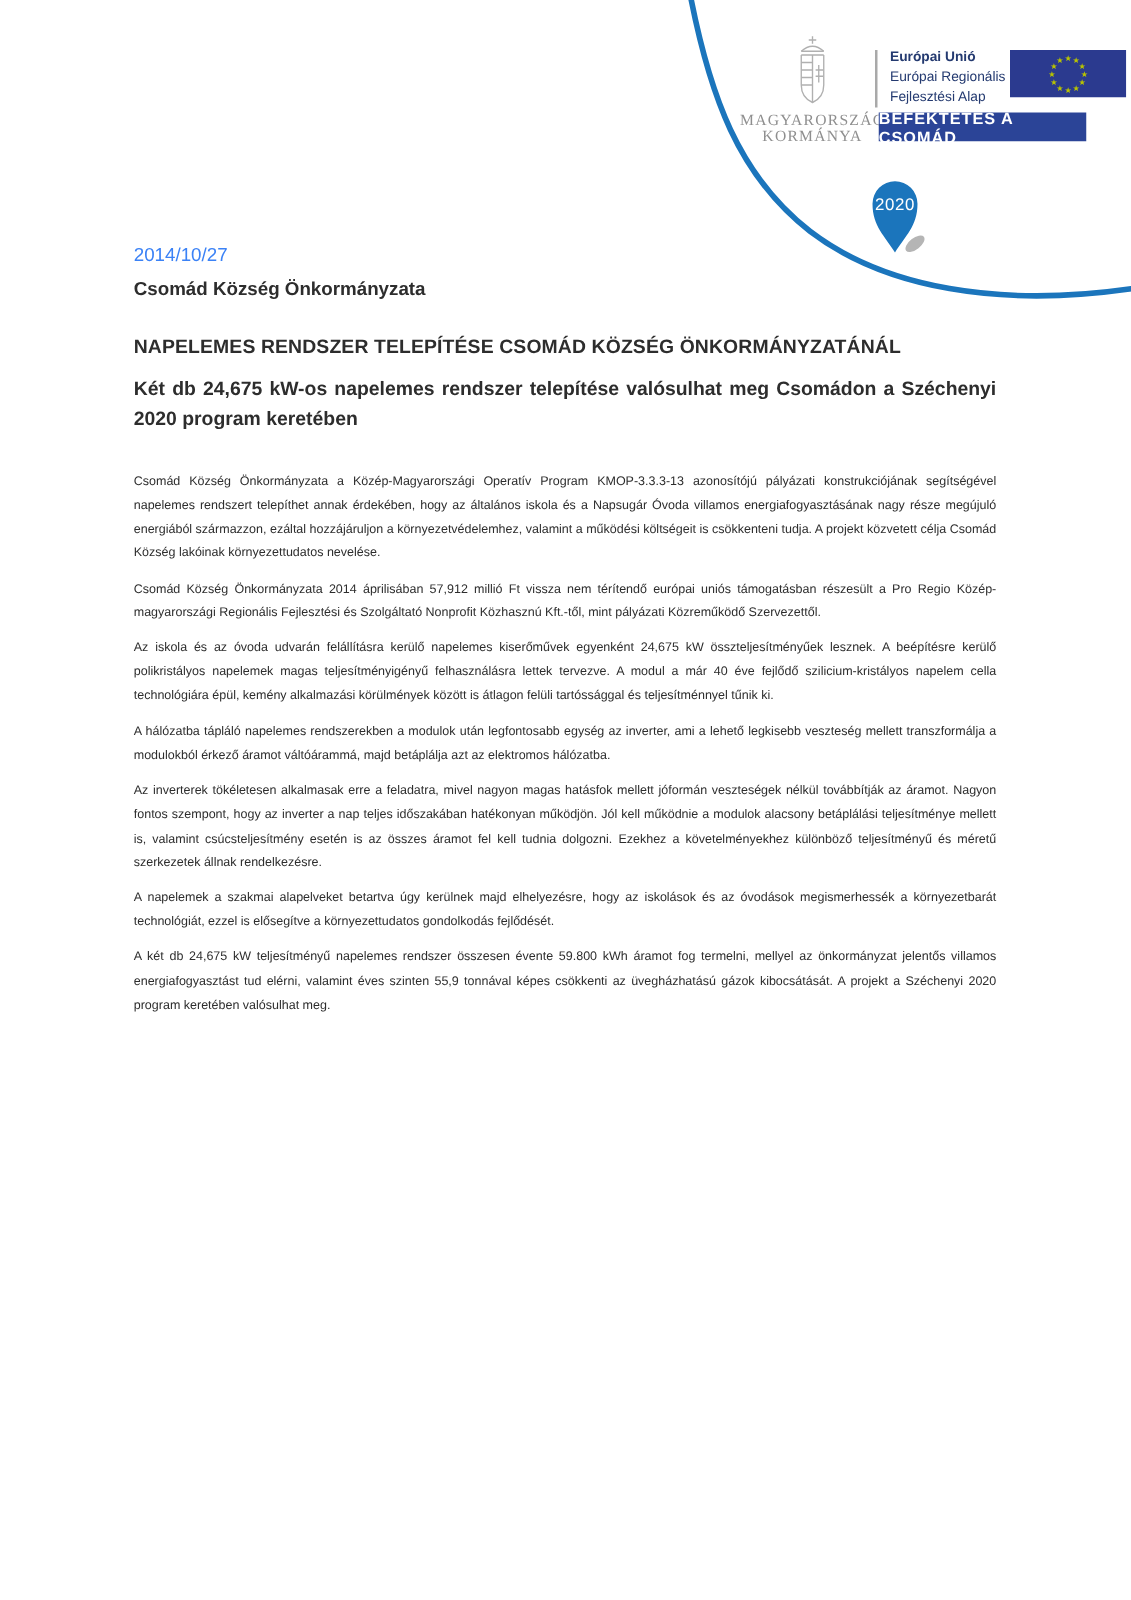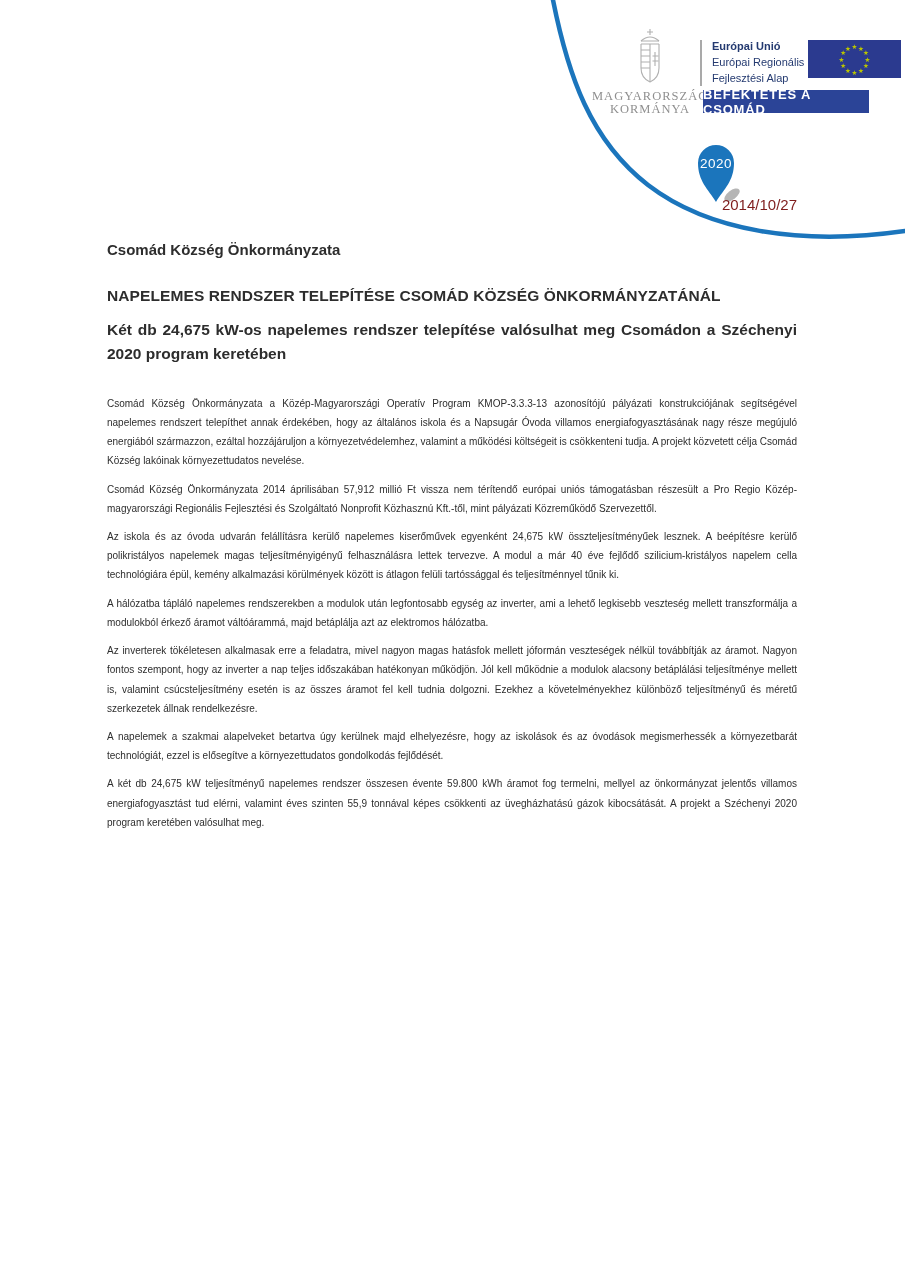--- a/index.html
+++ b/index.html
@@ -41,22 +41,22 @@
   
   .szechenyi{position:absolute;left:690px;top:142px;display:flex;align-items:flex-start;}
   .sz-word{
     padding-top:13px;
     font-size:26px;font-weight:bold;color:#3f3f41;letter-spacing:2.5px;
   }
   .sz-pin{margin-left:5px;}
 
   
   .content{position:absolute;left:107px;top:196px;width:690px;}
-  .date{font-size:15px;color:#7f1d1d;text-align:right;}
-  .org{margin-top:28px;font-size:15px;font-weight:bold;}
+  .date{font-size:15px;color:#3b82f6;}
+  .org{margin-top:10px;font-size:15px;font-weight:bold;}
   .title{
     margin-top:36px;
     font-size:29px;font-weight:bold;letter-spacing:0.5px;
     color:#2847A5;line-height:32px;
   }
   .subtitle{margin-top:29px;font-size:15.5px;font-weight:bold;letter-spacing:0.1px;}
   .lead{
     margin-top:12px;font-size:15.5px;font-weight:bold;
     line-height:24px;text-align:justify;
   }

